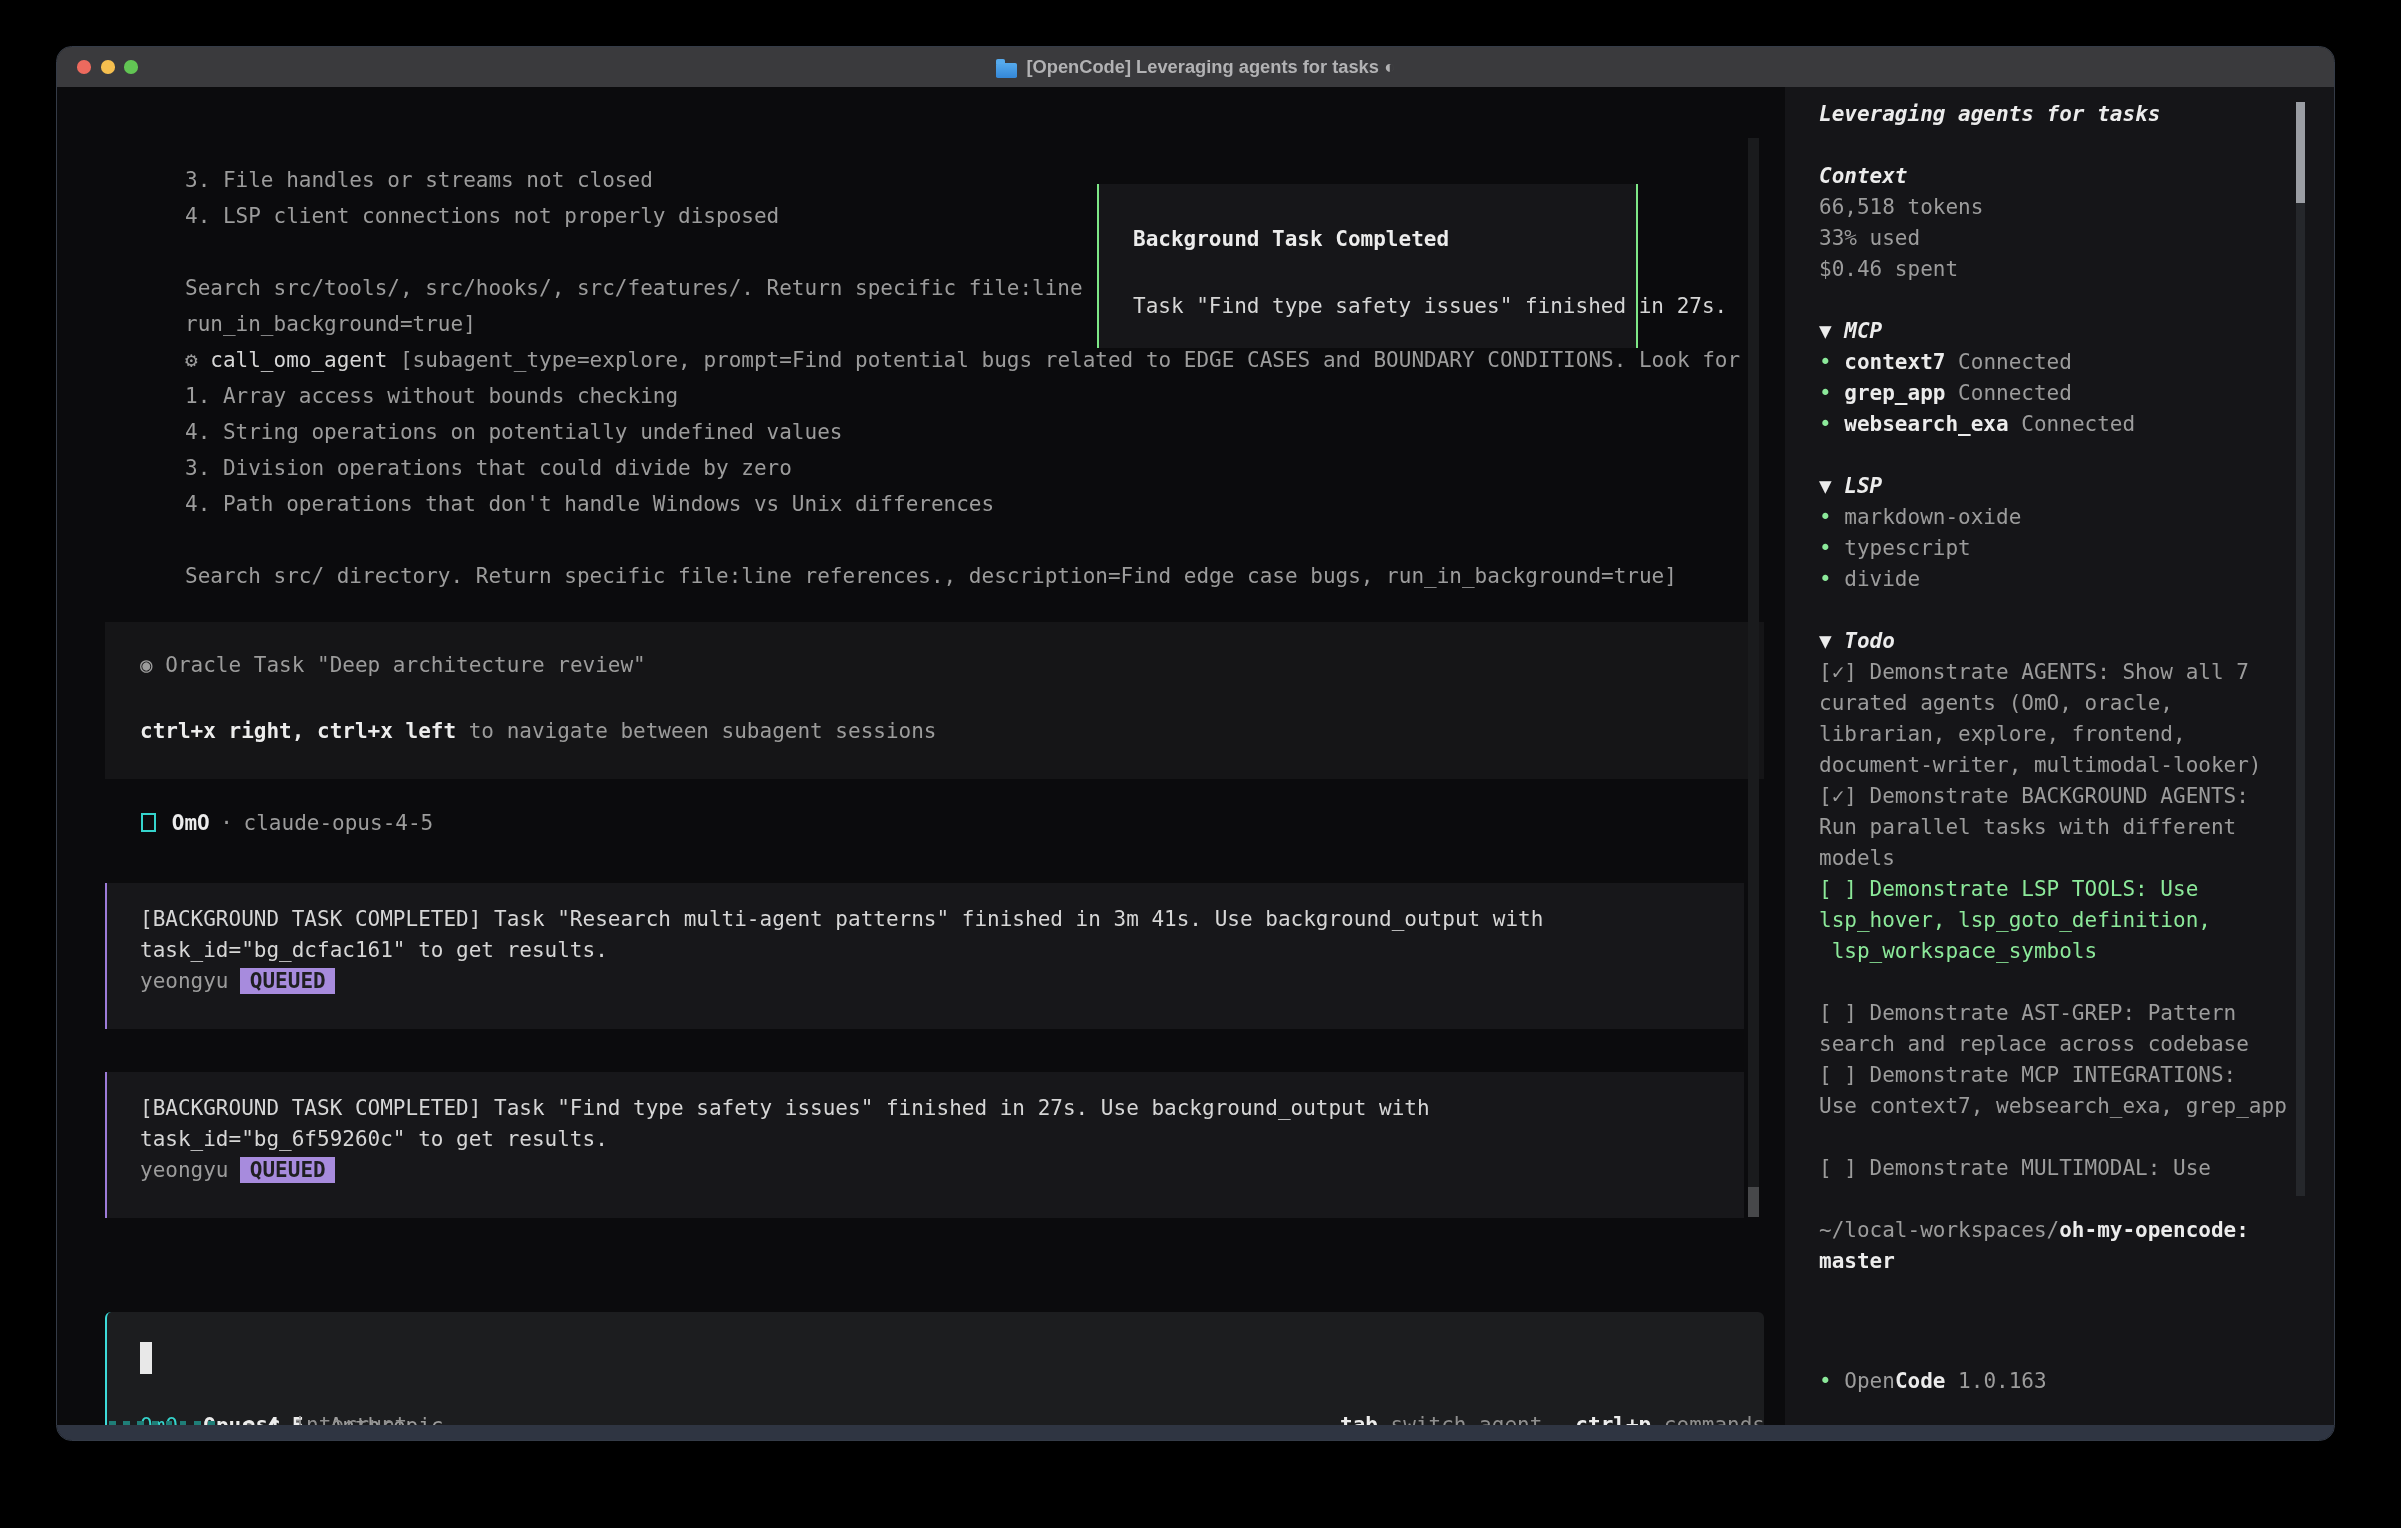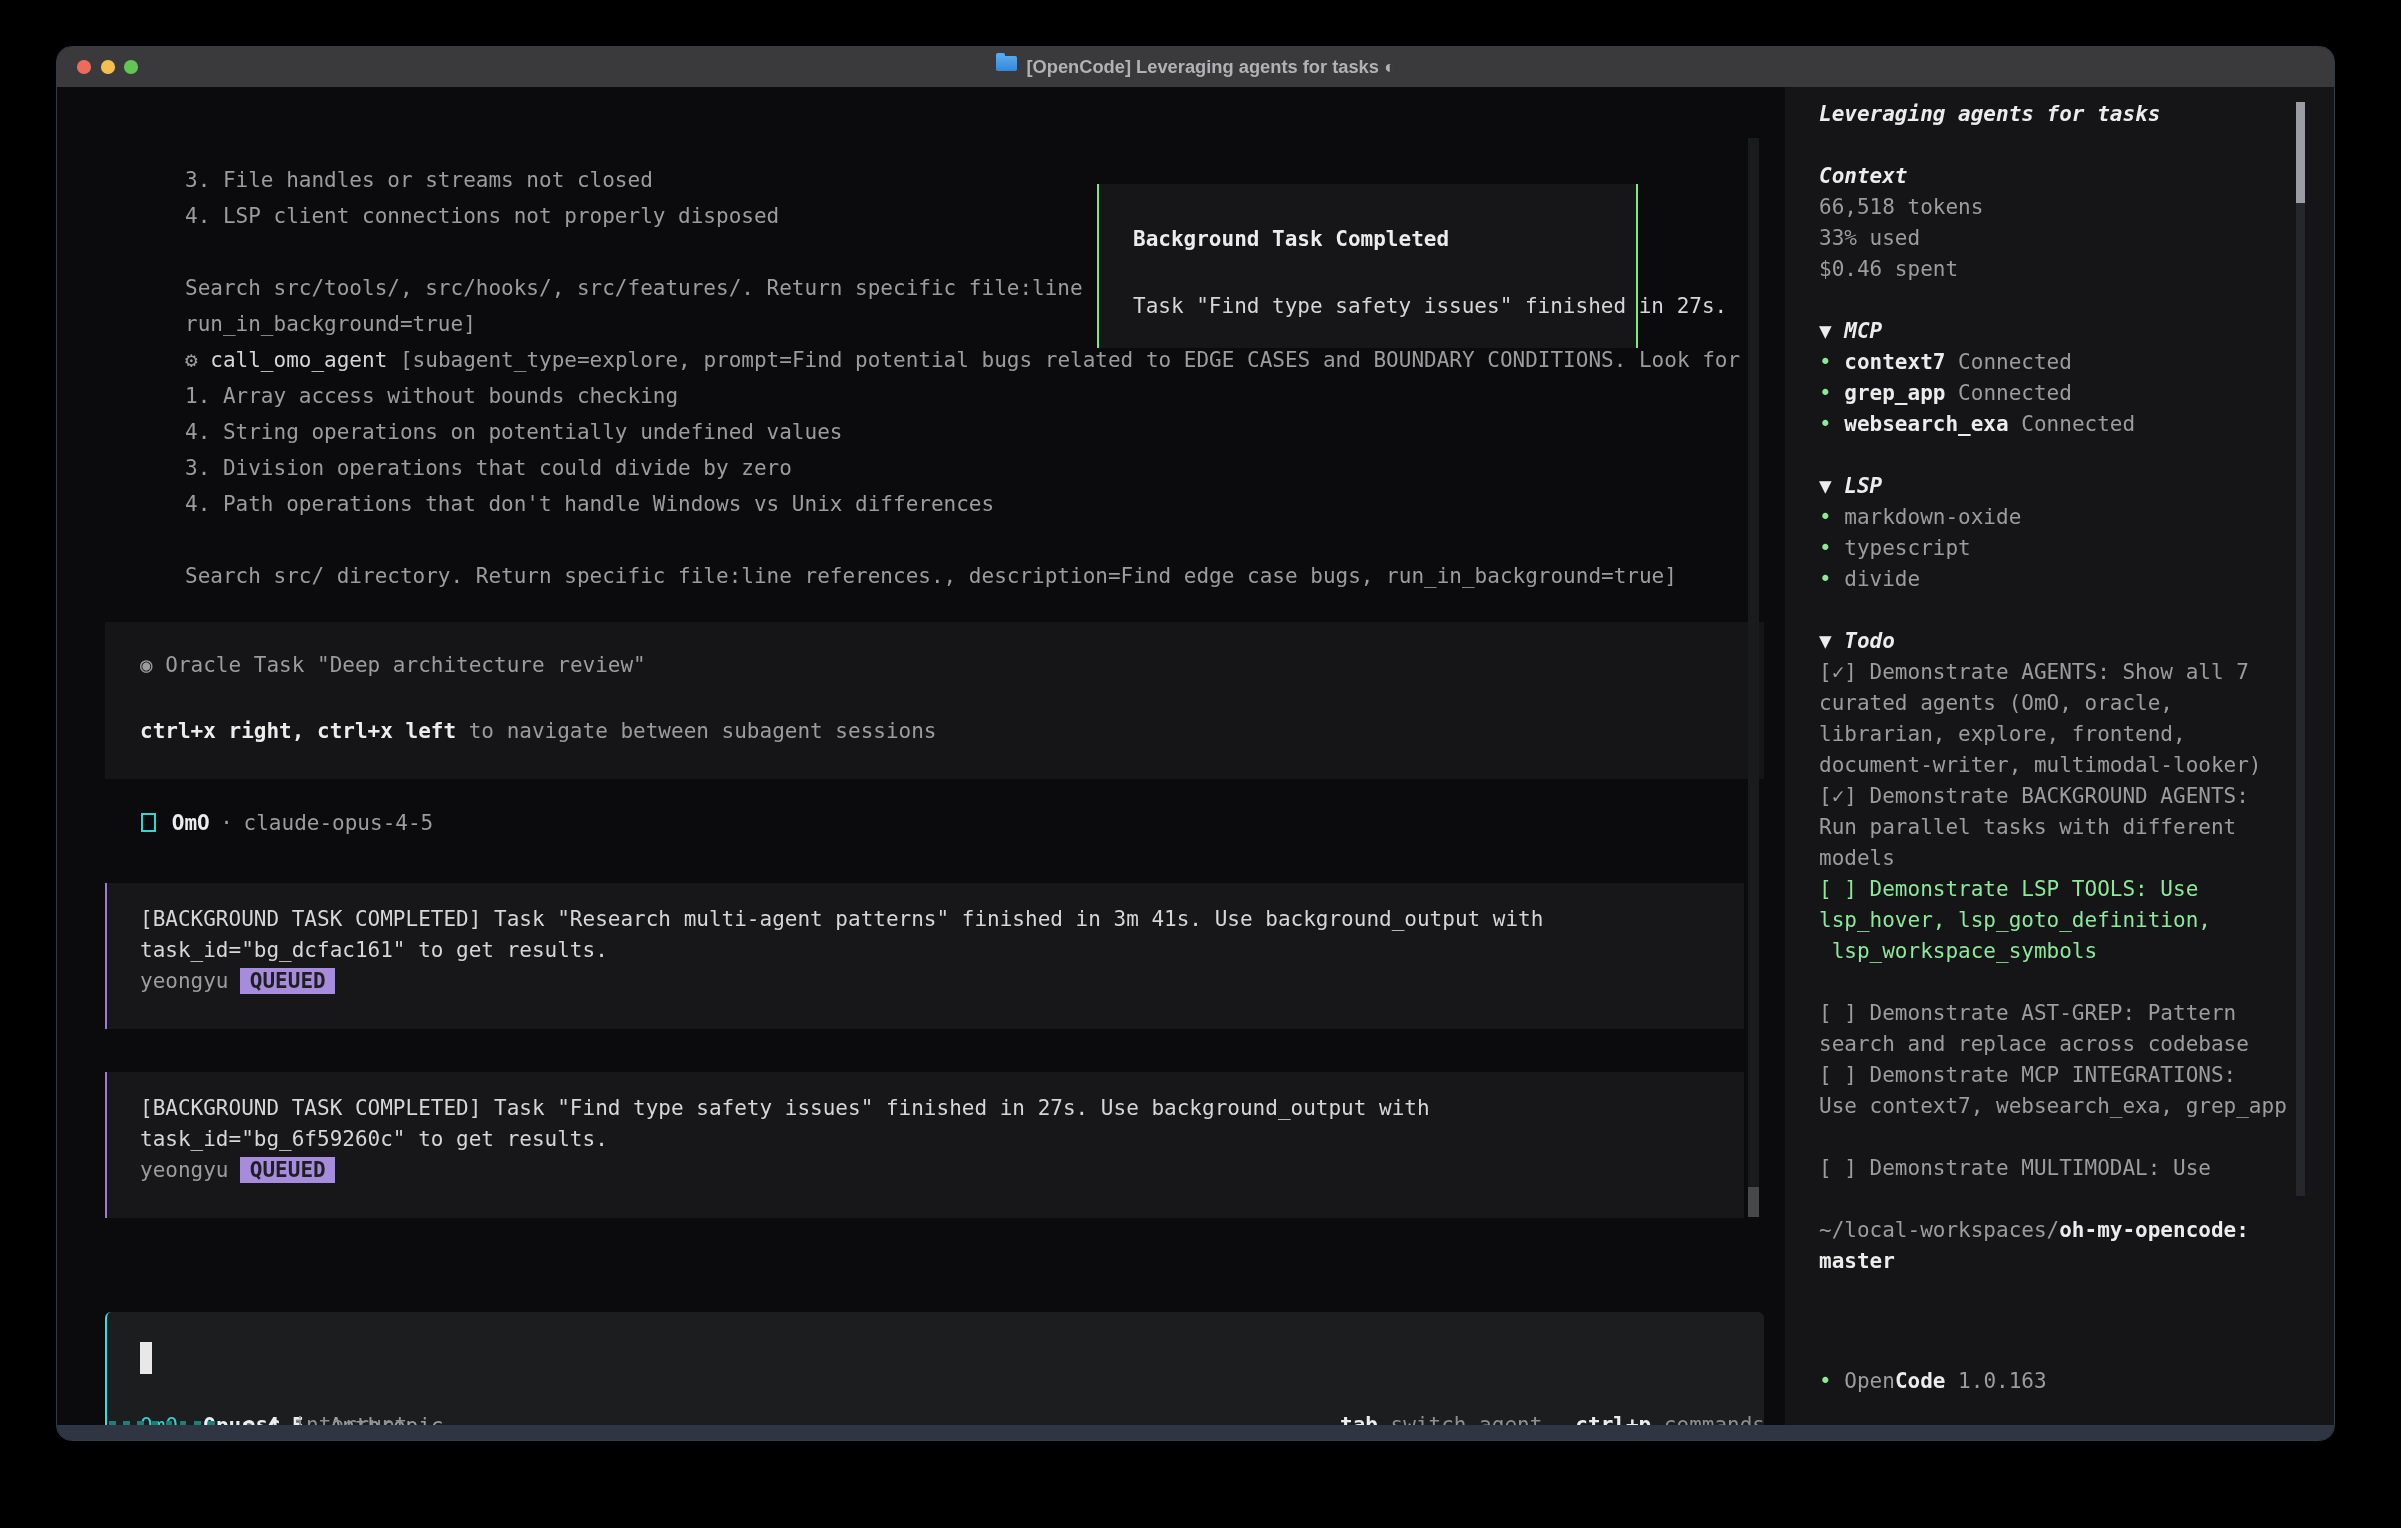--- a/index.html
+++ b/index.html
@@ -9,21 +9,21 @@
     position:absolute;left:56px;top:46px;width:2279px;height:1395px;
     background:#0b0b0d;border:1.2px solid #343b47;border-radius:15.4px;overflow:hidden;
   }
   
   #titlebar{position:absolute;left:0;top:0;width:100%;height:40px;background:#3a3a3d;
     display:flex;align-items:center;justify-content:center;}
   .traffic{position:absolute;top:13px;width:13.6px;height:13.6px;border-radius:50%;}
   #tl-close{left:20px;background:#ed6a5e;}
   #tl-min{left:44px;background:#f5bf4f;}
   #tl-zoom{left:67px;background:#62c554;}
-  #title-wrap{display:flex;align-items:flex-start;gap:9.5px;}
+  #title-wrap{display:flex;align-items:flex-end;gap:9.5px;}
   #folder-icon{position:relative;width:21px;height:15.4px;background:linear-gradient(#55a9ec,#3487d8);
     border-radius:1.8px;display:inline-block;}
   #folder-icon::before{content:"";position:absolute;left:0;top:-3.5px;width:9.5px;height:4.7px;
     background:#55a9ec;border-radius:1.8px 1.8px 0 0;}
   #title-text{font-family:"Liberation Sans","DejaVu Sans",sans-serif;font-weight:bold;
     font-size:18.3px;color:#b2b2b4;}
   
   #main{position:absolute;left:0;top:40px;width:1728px;height:1340px;background:#0b0b0d;}
   .line{white-space:pre;}
   .lh61 .line{line-height:36px;height:36px;margin-left:44px;}

